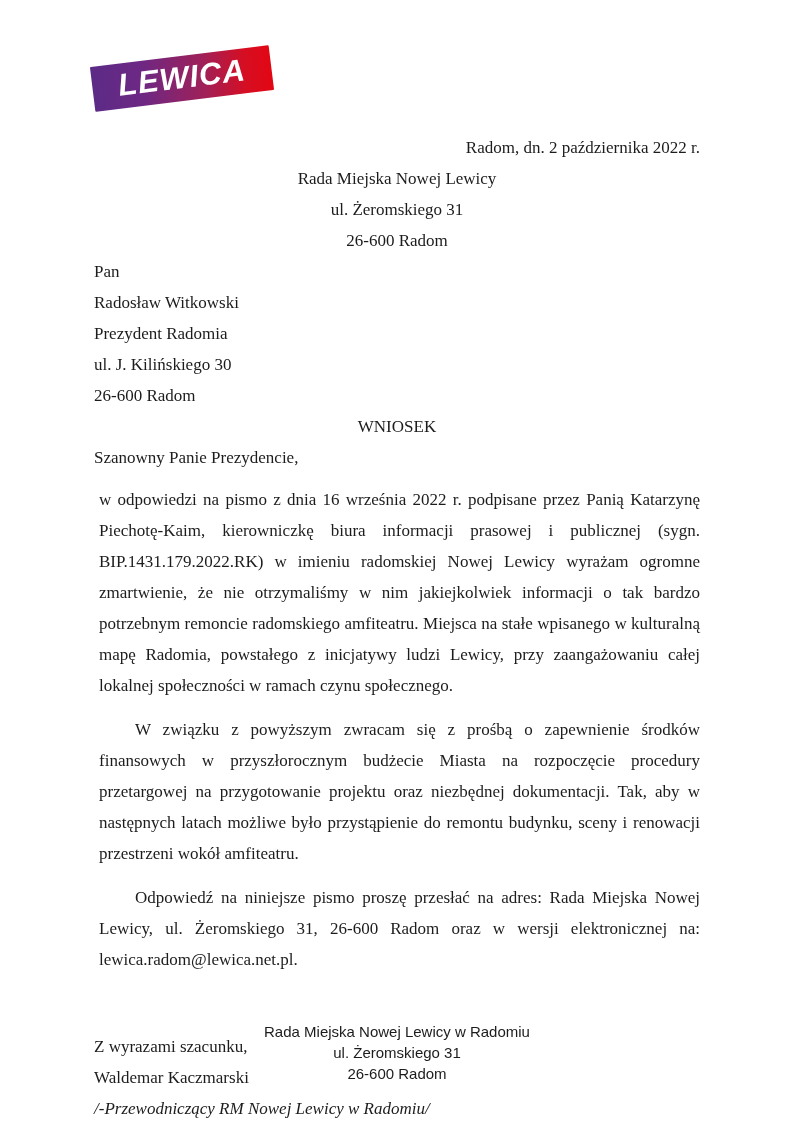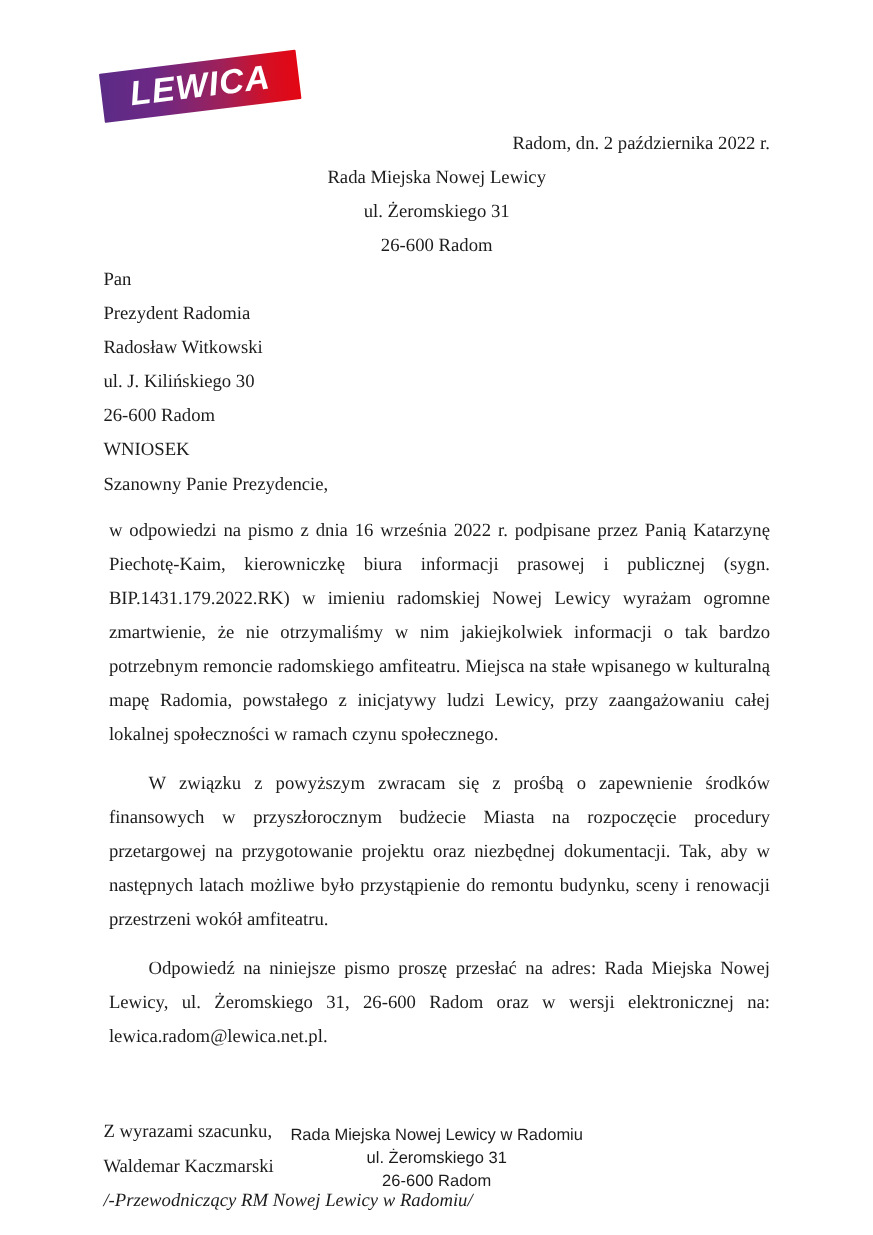--- a/index.html
+++ b/index.html
@@ -44,24 +44,24 @@
   }
   
   .content {
     position: absolute;
     left: 94px;
     right: 94px;
     top: 114px;
     font-size: 17px;
     line-height: 31px;
   }
-  .date-line   { text-align: right; }
+  .date-line   { text-align: right; margin-top: 18px; }
   .sender      { text-align: center;  margin-top: 0px; }
   .recipient   { text-align: left; margin-top: 0; }
-  .doc-title   { margin-top: 0px; }
+  .doc-title   { text-align: center; margin-top: 0px; }
   .salutation  { text-align: left; }
   .para {
     text-align: justify;
     margin: 0 0 13px 5px;
   }
   .para.first { margin-top: 11px; }
   .para.indent { text-indent: 36px; }
   .closing {
     text-align: left;
     margin-top: 56px;
@@ -94,22 +94,22 @@
     <div class="date-line">Radom, dn. 2 października 2022 r.</div>
 
     <div class="sender">
       <div>Rada Miejska Nowej Lewicy</div>
       <div>ul. Żeromskiego 31</div>
       <div>26-600 Radom</div>
     </div>
 
     <div class="recipient">
       <div>Pan</div>
+      <div>Radosław Witkowski</div>
       <div>Prezydent Radomia</div>
-      <div>Radosław Witkowski</div>
       <div>ul. J. Kilińskiego 30</div>
       <div>26-600 Radom</div>
     </div>
 
     <div class="doc-title">WNIOSEK</div>
 
     <div class="salutation">Szanowny Panie Prezydencie,</div>
 
     <p class="para first">w odpowiedzi na pismo z dnia 16 września 2022 r. podpisane przez Panią Katarzynę Piechotę-Kaim, kierowniczkę biura informacji prasowej i publicznej (sygn. BIP.1431.179.2022.RK) w imieniu radomskiej Nowej Lewicy wyrażam ogromne zmartwienie, że nie otrzymaliśmy w nim jakiejkolwiek informacji o tak bardzo potrzebnym remoncie radomskiego amfiteatru. Miejsca na stałe wpisanego w kulturalną mapę Radomia, powstałego z inicjatywy ludzi Lewicy, przy zaangażowaniu całej lokalnej społeczności w ramach czynu społecznego.</p>
     <p class="para indent">W związku z powyższym zwracam się z prośbą o zapewnienie środków finansowych w przyszłorocznym budżecie Miasta na rozpoczęcie procedury przetargowej na przygotowanie projektu oraz niezbędnej dokumentacji. Tak, aby w następnych latach możliwe było przystąpienie do remontu budynku, sceny i renowacji przestrzeni wokół amfiteatru.</p>

